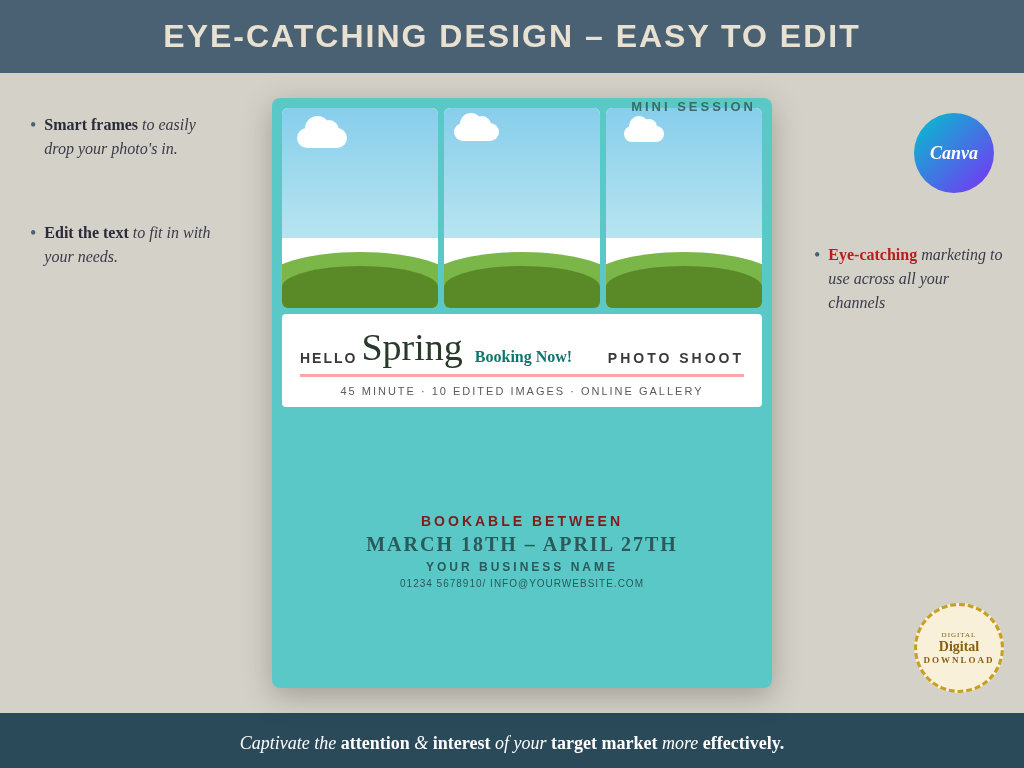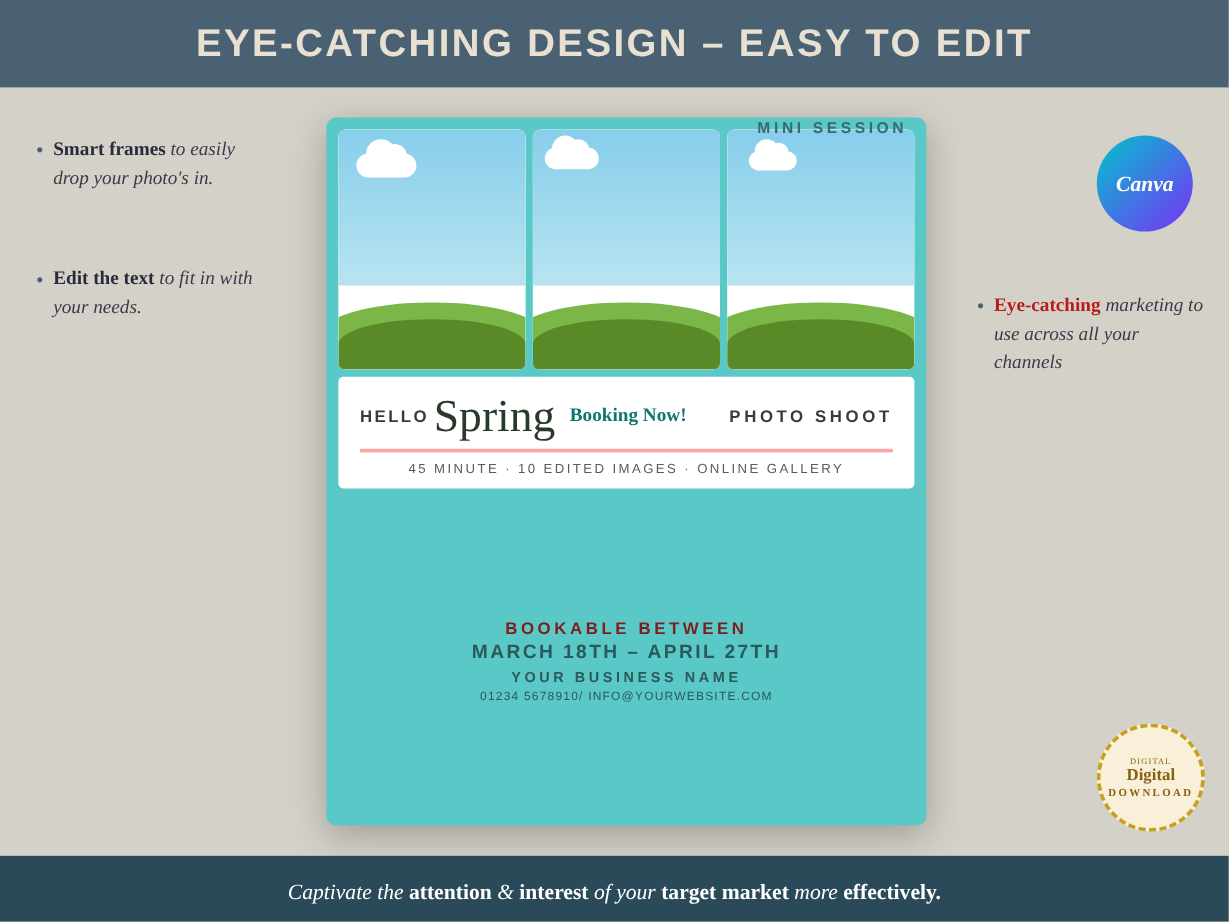--- a/index.html
+++ b/index.html
@@ -248,22 +248,22 @@
     .bookable-text {
       font-size: 14px;
       font-family: Arial, sans-serif;
       font-weight: 700;
       letter-spacing: 3px;
       color: #7f1d1d;
       text-transform: uppercase;
       text-align: center;
     }
     .date-text {
-      font-size: 16px;
-      font-family: Liberation Sans, sans-serif;
+      font-size: 20px;
+      font-family: Liberation Serif, serif;
       font-weight: 800;
       letter-spacing: 2px;
       color: #2a5a5a;
       text-transform: uppercase;
       text-align: right;
     }
     .price-text {
       font-size: 14px;
       font-family: Arial, sans-serif;
       font-weight: 700;
@@ -464,21 +464,21 @@
             </div>
             <div class="hills">
               <div class="hill-back"></div>
               <div class="hill-front"></div>
             </div>
           </div>
         </div>
       </div>
 
       <div class="text-box">
-        <div style="display:flex; align-items:center; flex-wrap:wrap; gap:4px;">
+        <div style="display:flex; align-items:flex-end; flex-wrap:wrap; gap:4px;">
           <span class="hello-text">HELLO</span>
           <span class="spring-text">Spring</span>
           <span class="booking-text">Booking Now!</span>
           <span class="photo-shoot-text">PHOTO SHOOT</span>
         </div>
         <div class="details-row">45 MINUTE · 10 EDITED IMAGES · ONLINE GALLERY</div>
       </div>
 
       <div class="bottom-section">
         <div class="bookable-text">BOOKABLE BETWEEN</div>

